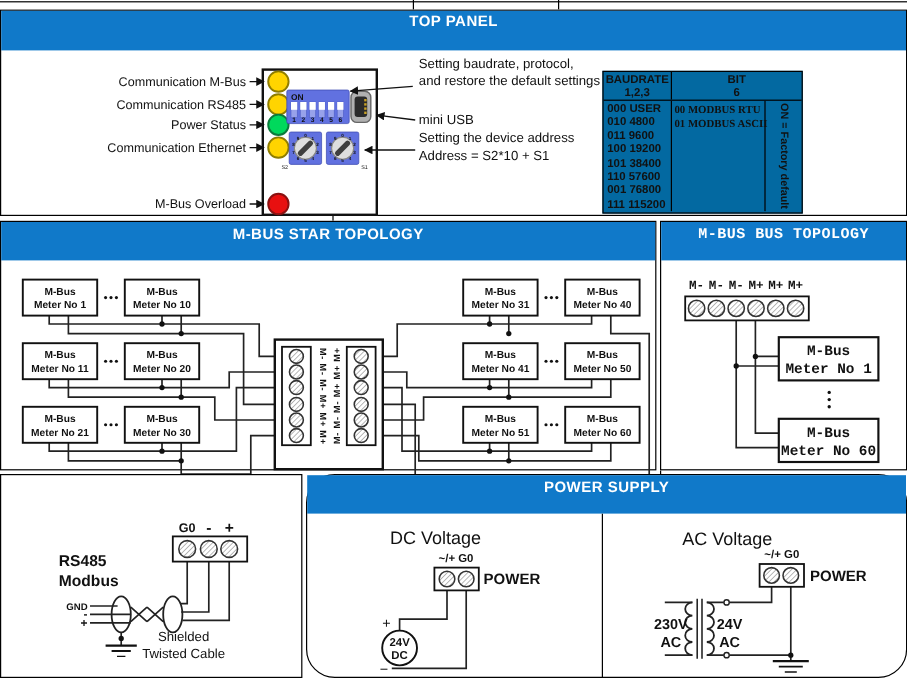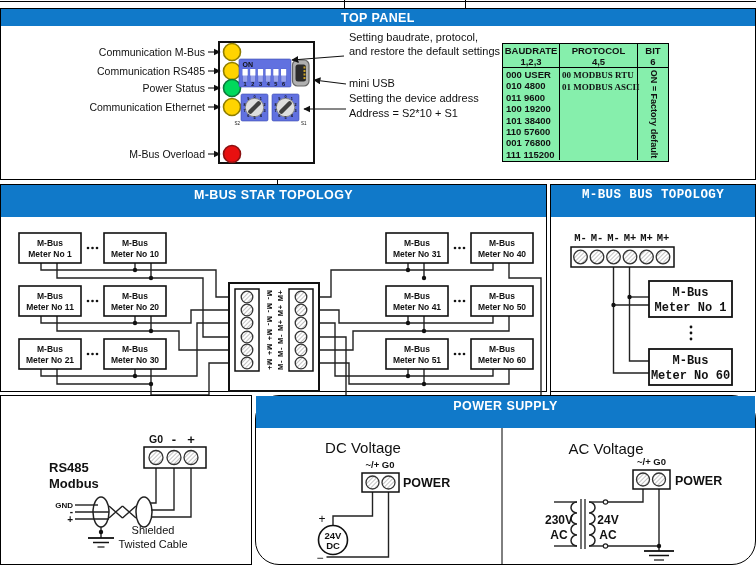--- a/index.html
+++ b/index.html
@@ -5,28 +5,28 @@
   :root{
     --header-blue:#1079c9;
     --switch-blue:#6171e0;
   }
   html,body{margin:0;padding:0;background:#fff;}
   .canvas{position:relative;width:756px;height:565px;background:#fff;overflow:hidden;
           font-family:"Liberation Sans","DejaVu Sans",sans-serif;color:#111;}
   .topline{position:absolute;left:0;top:1px;width:756px;height:1px;background:#000;}
   .tick{position:absolute;width:1px;background:#000;}
   .section{position:absolute;border:1px solid #000;box-sizing:border-box;background:#fff;}
-  .hdr{height:17px;background:var(--header-blue);color:#fff;font-size:12.5px;font-weight:bold;
+  .hdr{height:33px;background:var(--header-blue);color:#fff;font-size:12.5px;font-weight:bold;
        text-align:center;line-height:19px;letter-spacing:.4px;}
   .hdr20{height:32px;line-height:20px;}
   .content{position:relative;}
   svg text{fill:#111;}
   
   .btable{position:absolute;left:501px;top:17px;width:167px;height:119px;border:1.5px solid #000;
-          box-sizing:border-box;font-weight:bold;background:#86efac;}
+          box-sizing:border-box;font-weight:bold;background:#0369a1;}
   .brow{display:flex;box-sizing:border-box;}
   .bhead{height:24px;border-bottom:1.5px solid #000;}
   .bbody{height:92px;}
   .bc{box-sizing:border-box;}
   .c1{width:57px;border-right:1.5px solid #000;}
   .c2{width:78px;border-right:1.5px solid #000;}
   .c3{flex:1;position:relative;}
   .bhead .bc{display:flex;flex-direction:column;align-items:center;justify-content:center;
              font-size:9.5px;line-height:11px;}
   .blist{padding:1px 3px;font-size:9.5px;line-height:11.4px;white-space:nowrap;}
@@ -164,24 +164,20 @@
           <line x1="345" y1="58" x2="313" y2="54" marker-end="url(#arwT)"></line>
           <line x1="345" y1="83" x2="303" y2="83" marker-end="url(#arwT)"></line>
         </g>
       </svg>
       
       <div class="btable">
         <div class="brow bhead">
           <div class="bc c1">
               <span>BAUDRATE</span>
               <span>1,2,3</span>
-            </div>
-          <div class="bc c2">
-              <span>PROTOCOL</span>
-              <span>4,5</span>
             </div>
           <div class="bc c3" style="display:flex;flex-direction:column;align-items:center;justify-content:center;font-size:9.5px;line-height:11px;">
               <span>BIT</span>
               <span>6</span>
             </div>
         </div>
         <div class="brow bbody">
           <div class="bc c1 blist">
             <div>000 USER</div>
             <div>010 4800</div>

